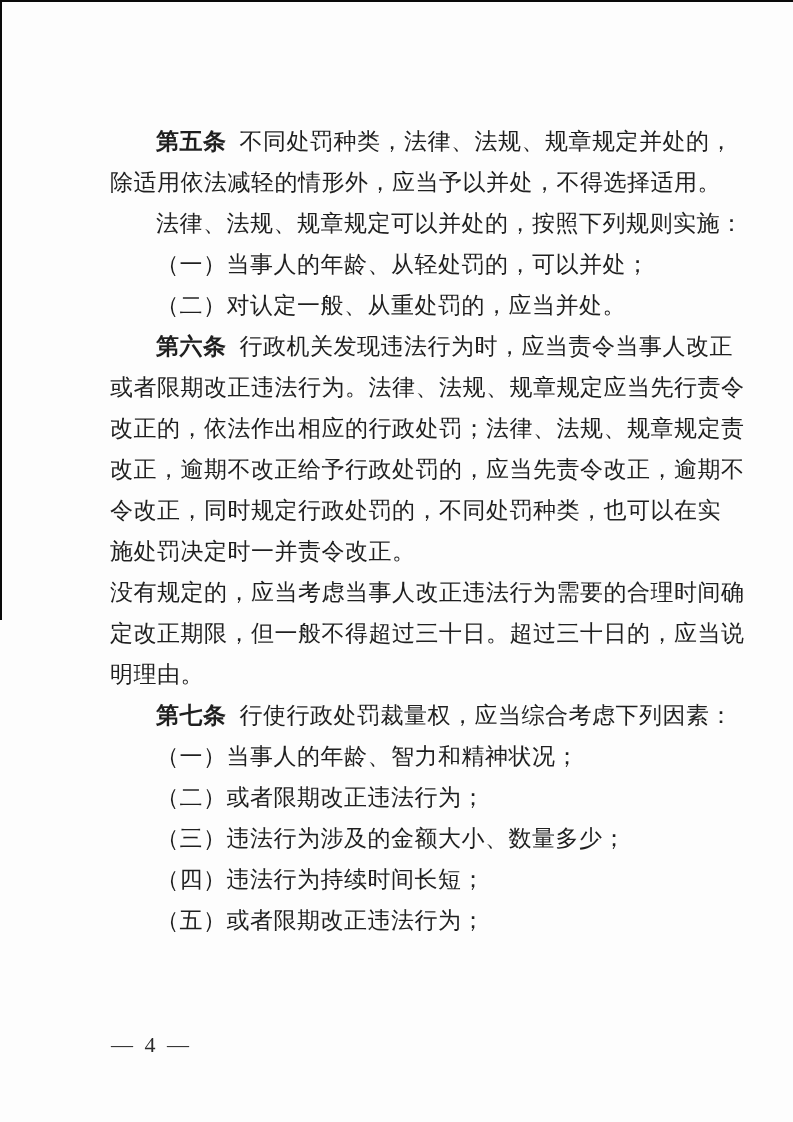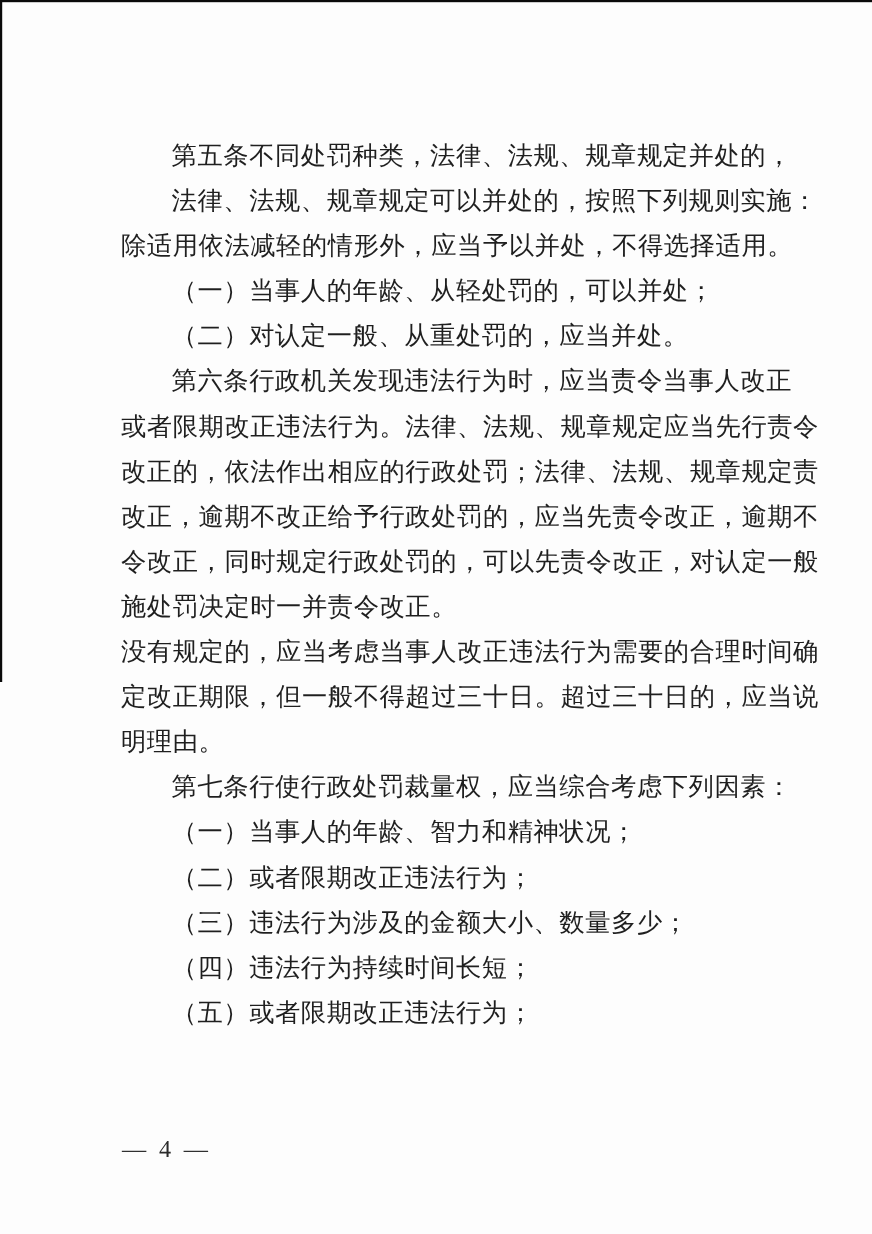--- a/index.html
+++ b/index.html
@@ -38,50 +38,51 @@
   }
   .line {
     height: 41px;
     white-space: nowrap;
     letter-spacing: 0.5px;
   }
   .line.indent {
     padding-left: 46px;
   }
   .article-no {
-    font-weight: 400;
+    font-weight: 700;
+    margin-right: 13px;
   }
   .page-footer {
     position: absolute;
     left: 111px;
     top: 1031px;
     font-size: 22px;
     line-height: 28px;
     letter-spacing: 3px;
     color: #2a2a2a;
   }
 </style>
 </head>
 <body>
 
 <div class="page">
   <div class="scan-edge-top"></div>
   <div class="scan-edge-left"></div>
 
   <main class="body-text" id="doc-lines">
       <div class="line indent"><b class="article-no">第五条</b>不同处罚种类，法律、法规、规章规定并处的，</div>
+      <div class="line">除适用依法减轻的情形外，应当予以并处，不得选择适用。</div>
       <div class="line indent">法律、法规、规章规定可以并处的，按照下列规则实施：</div>
-      <div class="line">除适用依法减轻的情形外，应当予以并处，不得选择适用。</div>
       <div class="line indent">（一）当事人的年龄、从轻处罚的，可以并处；</div>
       <div class="line indent">（二）对认定一般、从重处罚的，应当并处。</div>
       <div class="line indent"><b class="article-no">第六条</b>行政机关发现违法行为时，应当责令当事人改正</div>
       <div class="line">或者限期改正违法行为。法律、法规、规章规定应当先行责令</div>
       <div class="line">改正的，依法作出相应的行政处罚；法律、法规、规章规定责</div>
       <div class="line">改正，逾期不改正给予行政处罚的，应当先责令改正，逾期不</div>
-      <div class="line">令改正，同时规定行政处罚的，可以先责令改正，对认定一般</div>
+      <div class="line">令改正，同时规定行政处罚的，不同处罚种类，也可以在实</div>
       <div class="line">施处罚决定时一并责令改正。</div>
       <div class="line">没有规定的，应当考虑当事人改正违法行为需要的合理时间确</div>
       <div class="line">定改正期限，但一般不得超过三十日。超过三十日的，应当说</div>
       <div class="line">明理由。</div>
       <div class="line indent"><b class="article-no">第七条</b>行使行政处罚裁量权，应当综合考虑下列因素：</div>
       <div class="line indent">（一）当事人的年龄、智力和精神状况；</div>
       <div class="line indent">（二）或者限期改正违法行为；</div>
       <div class="line indent">（三）违法行为涉及的金额大小、数量多少；</div>
       <div class="line indent">（四）违法行为持续时间长短；</div>
       <div class="line indent">（五）或者限期改正违法行为；</div>

